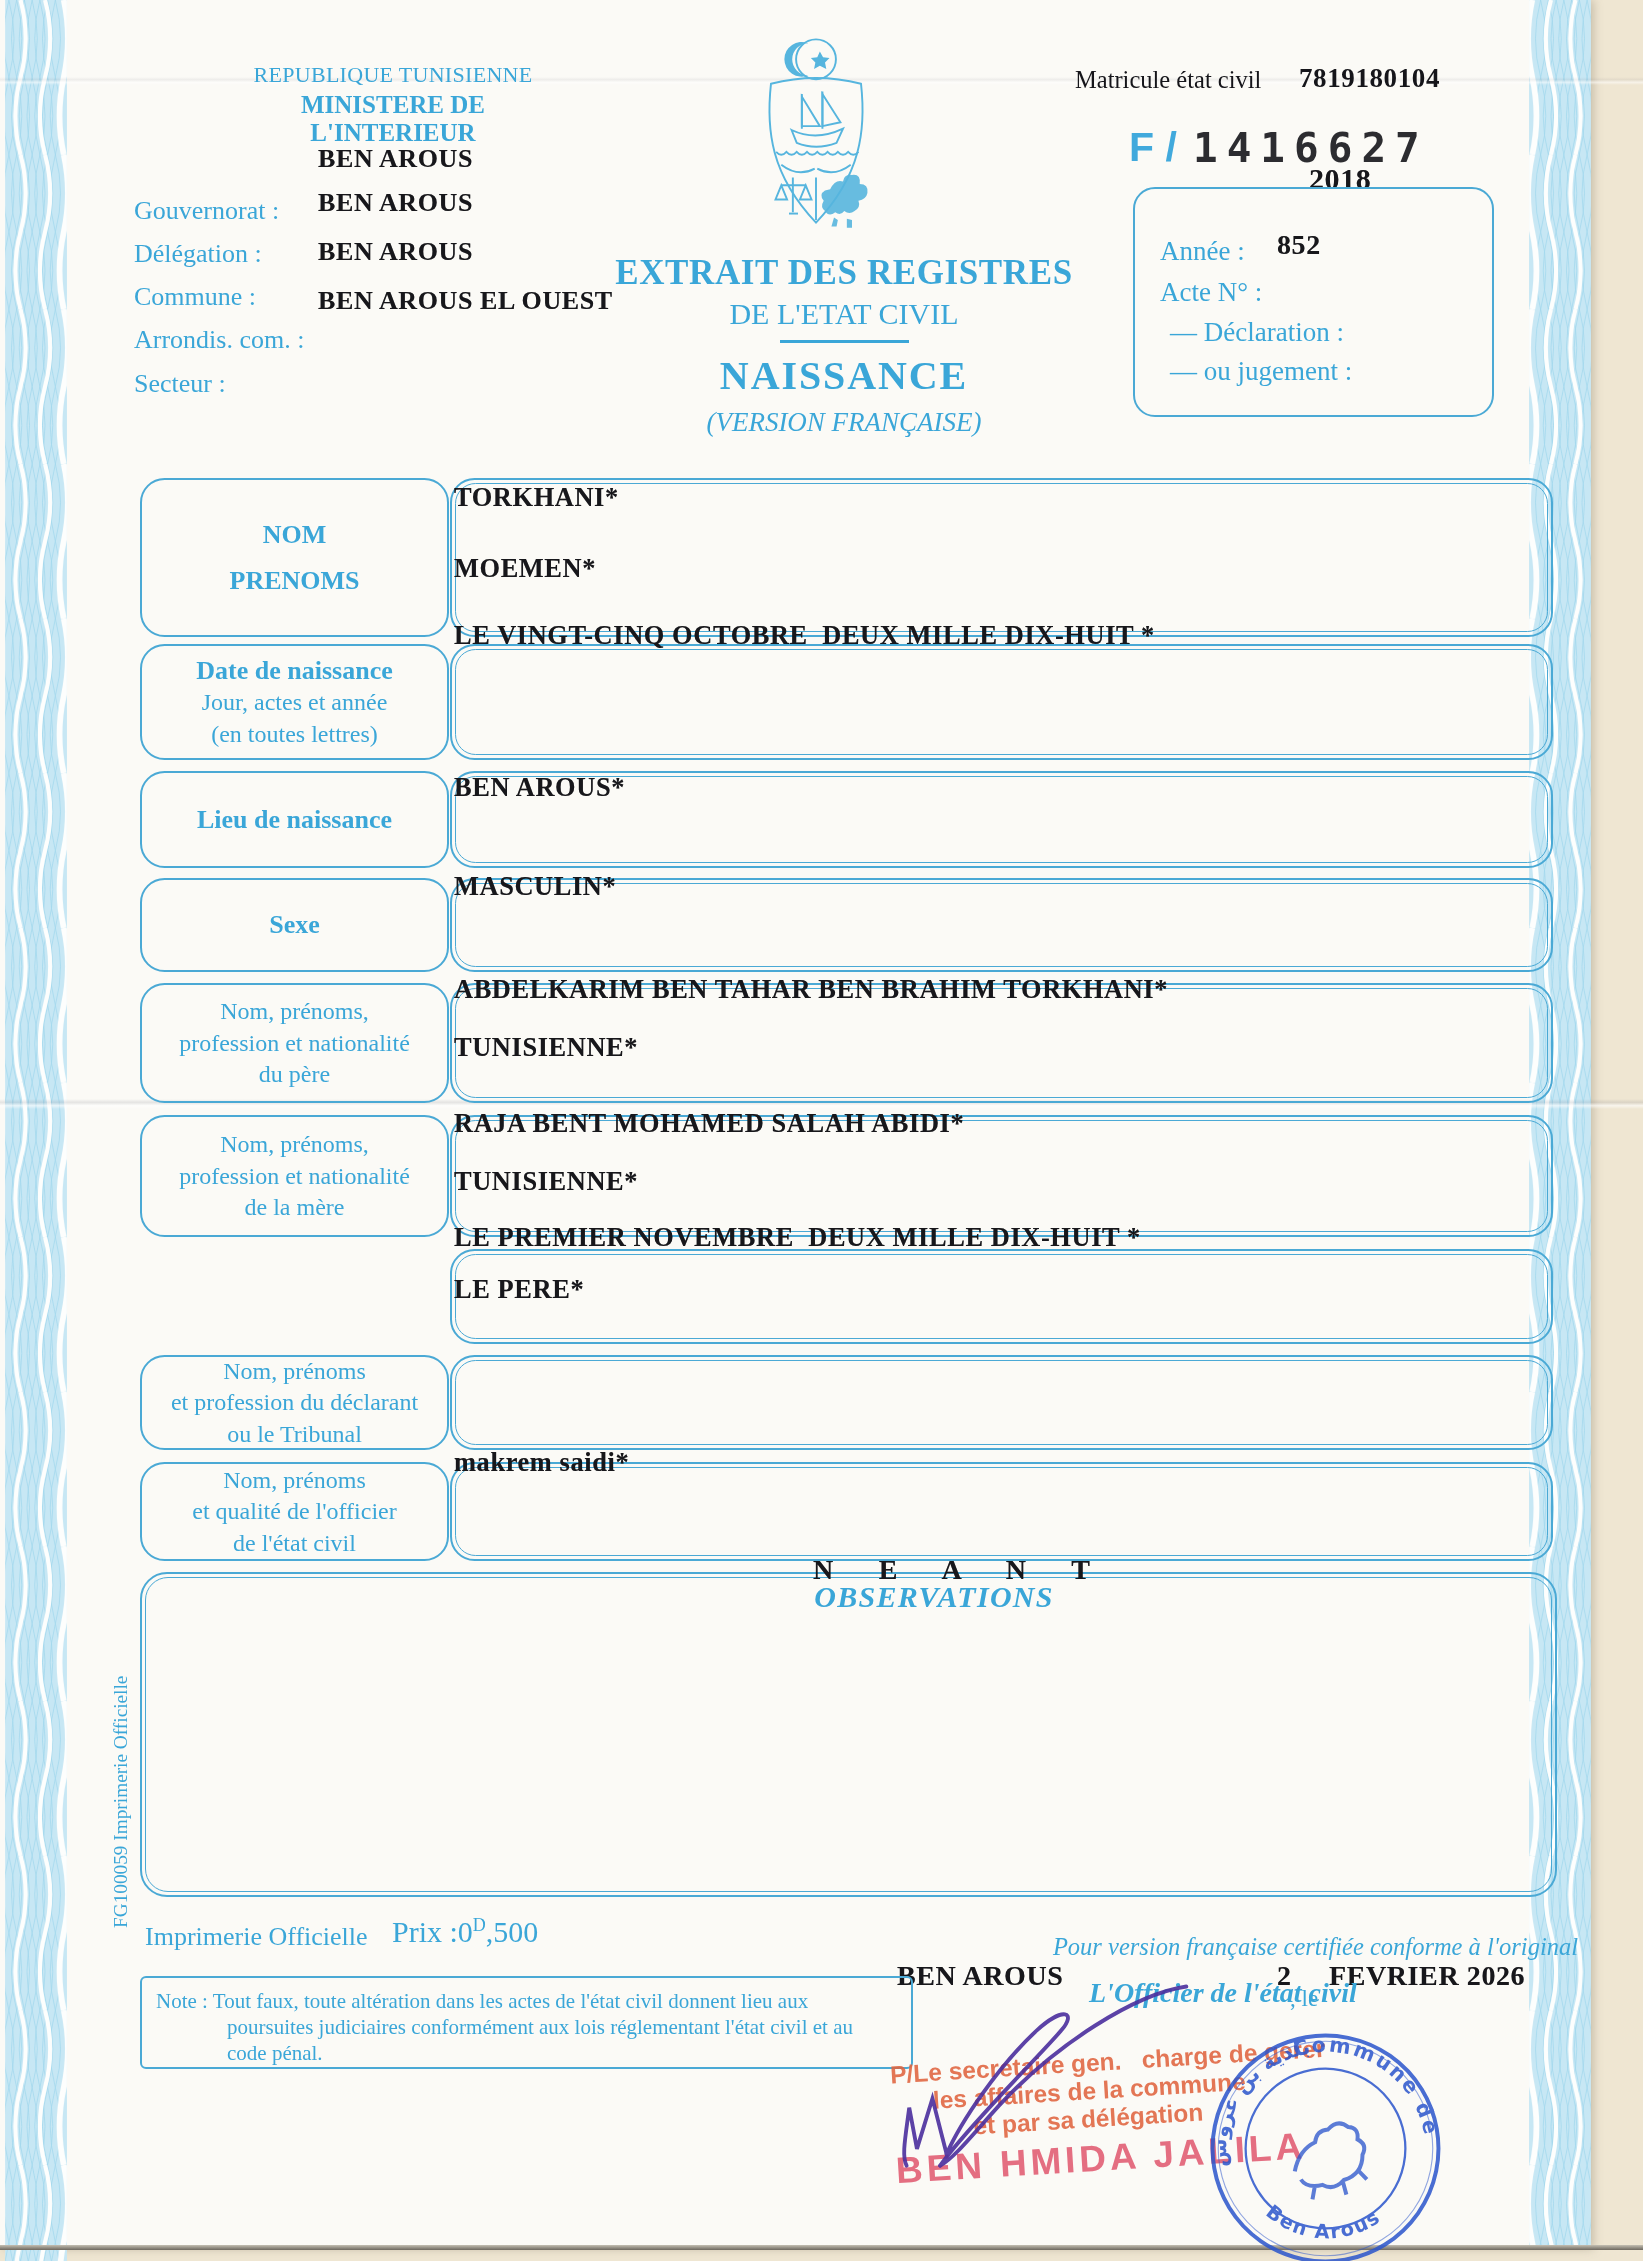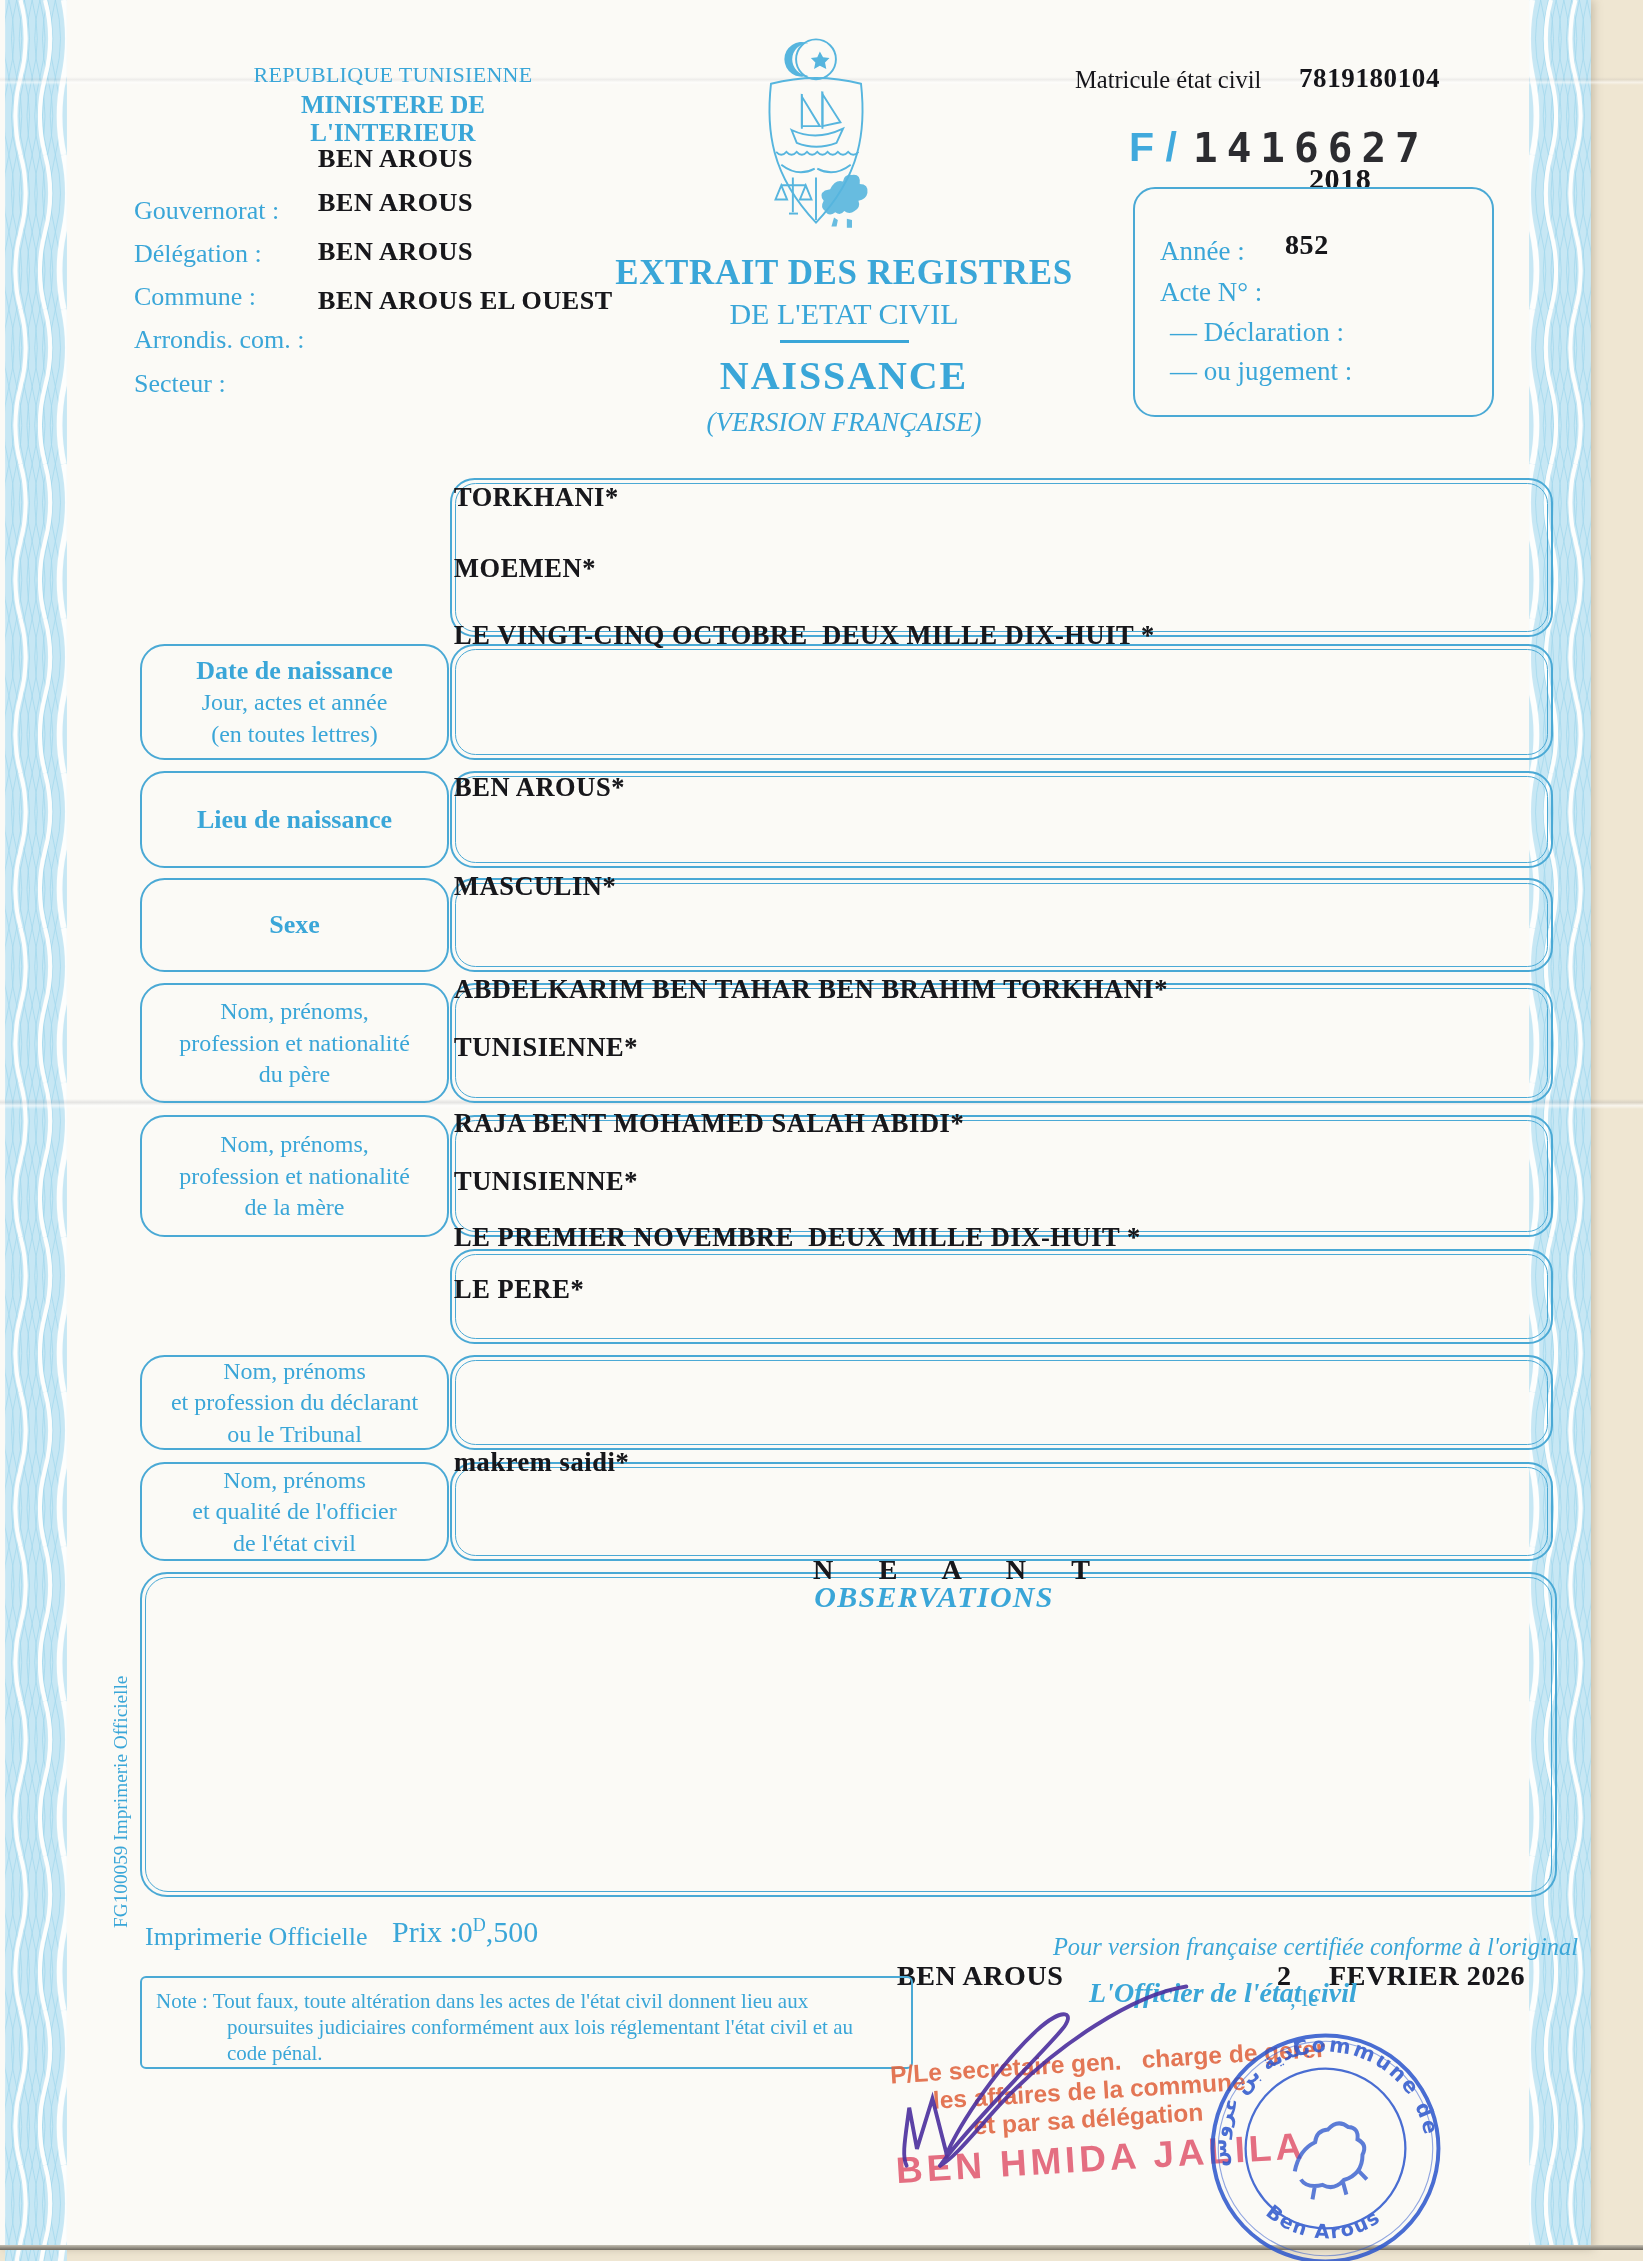--- a/index.html
+++ b/index.html
@@ -140,21 +140,21 @@
   </svg>
 
   <span class="abs" style="left:1075px;top:66px;font-size:24.5px;color:#15151a;">Matricule état civil</span>
   <span class="abs" style="left:1299px;top:63px;font-size:27px;font-weight:700;color:#15151a;letter-spacing:0.6px;">7819180104</span>
 
   <span class="abs" style="left:1129px;top:124px;font-size:41px;font-weight:600;color:#41a9dc;font-family:'Liberation Sans',sans-serif;">F /</span>
   <span class="abs" style="left:1193px;top:124px;font-size:41px;font-weight:600;color:#1d1d22;letter-spacing:9px;font-family:'DejaVu Sans Mono',monospace;opacity:.93;">1416627</span>
   <span class="typed" style="left:1309px;top:162px;font-size:30px;">2018</span>
 
   <div class="actebox"></div>
-  <span class="typed" style="left:1277px;top:229px;font-size:28px;margin-left:8px;">852</span>
+  <span class="typed" style="left:1277px;top:229px;font-size:28px;">852</span>
   <span class="abs blue" style="left:1160px;top:236px;font-size:27px;">Année :</span>
   <span class="abs blue" style="left:1160px;top:277px;font-size:27px;">Acte N° :</span>
   <span class="abs blue" style="left:1170px;top:317px;font-size:27px;">— Déclaration :</span>
   <span class="abs blue" style="left:1170px;top:356px;font-size:27px;">— ou jugement :</span>
 
   <span class="abs blue" style="left:134px;top:196px;font-size:26px;">Gouvernorat :</span>
   <span class="abs blue" style="left:134px;top:239px;font-size:26px;">Délégation :</span>
   <span class="abs blue" style="left:134px;top:282px;font-size:26px;">Commune :</span>
   <span class="abs blue" style="left:134px;top:325px;font-size:26px;">Arrondis. com. :</span>
   <span class="abs blue" style="left:134px;top:369px;font-size:26px;">Secteur :</span>
@@ -166,20 +166,24 @@
 
   <div class="abs" style="left:522px;top:253px;width:644px;text-align:center;">
     <div class="blue" style="font-size:35px;font-weight:700;letter-spacing:0.6px;">EXTRAIT DES REGISTRES</div>
     <div class="blue" style="font-size:30px;margin-top:3.9px;">DE L'ETAT CIVIL</div>
     <div style="width:129px;height:3.2px;background:var(--blue);margin:9px auto 0;"></div>
     <div class="blue" style="font-size:40px;font-weight:700;letter-spacing:1.9px;margin-top:9px;">NAISSANCE</div>
     <div class="blue" style="font-size:27px;font-style:italic;margin-top:7.7px;">(VERSION FRANÇAISE)</div>
   </div>
 
   <div class="row" style="top:478px;height:159px;">
+    <div class="lbox" style="gap:18px;">
+      <div class="lb1">NOM</div>
+      <div class="lb1">PRENOMS</div>
+    </div>
     <div class="vbox"></div>
   </div>
 
   <div class="row" style="top:644px;height:116px;">
     <div class="lbox">
       <div class="lb1">Date de naissance</div>
       <div class="lb2">Jour, actes et année</div>
       <div class="lb2">(en toutes lettres)</div>
     </div>
     <div class="vbox"></div>

